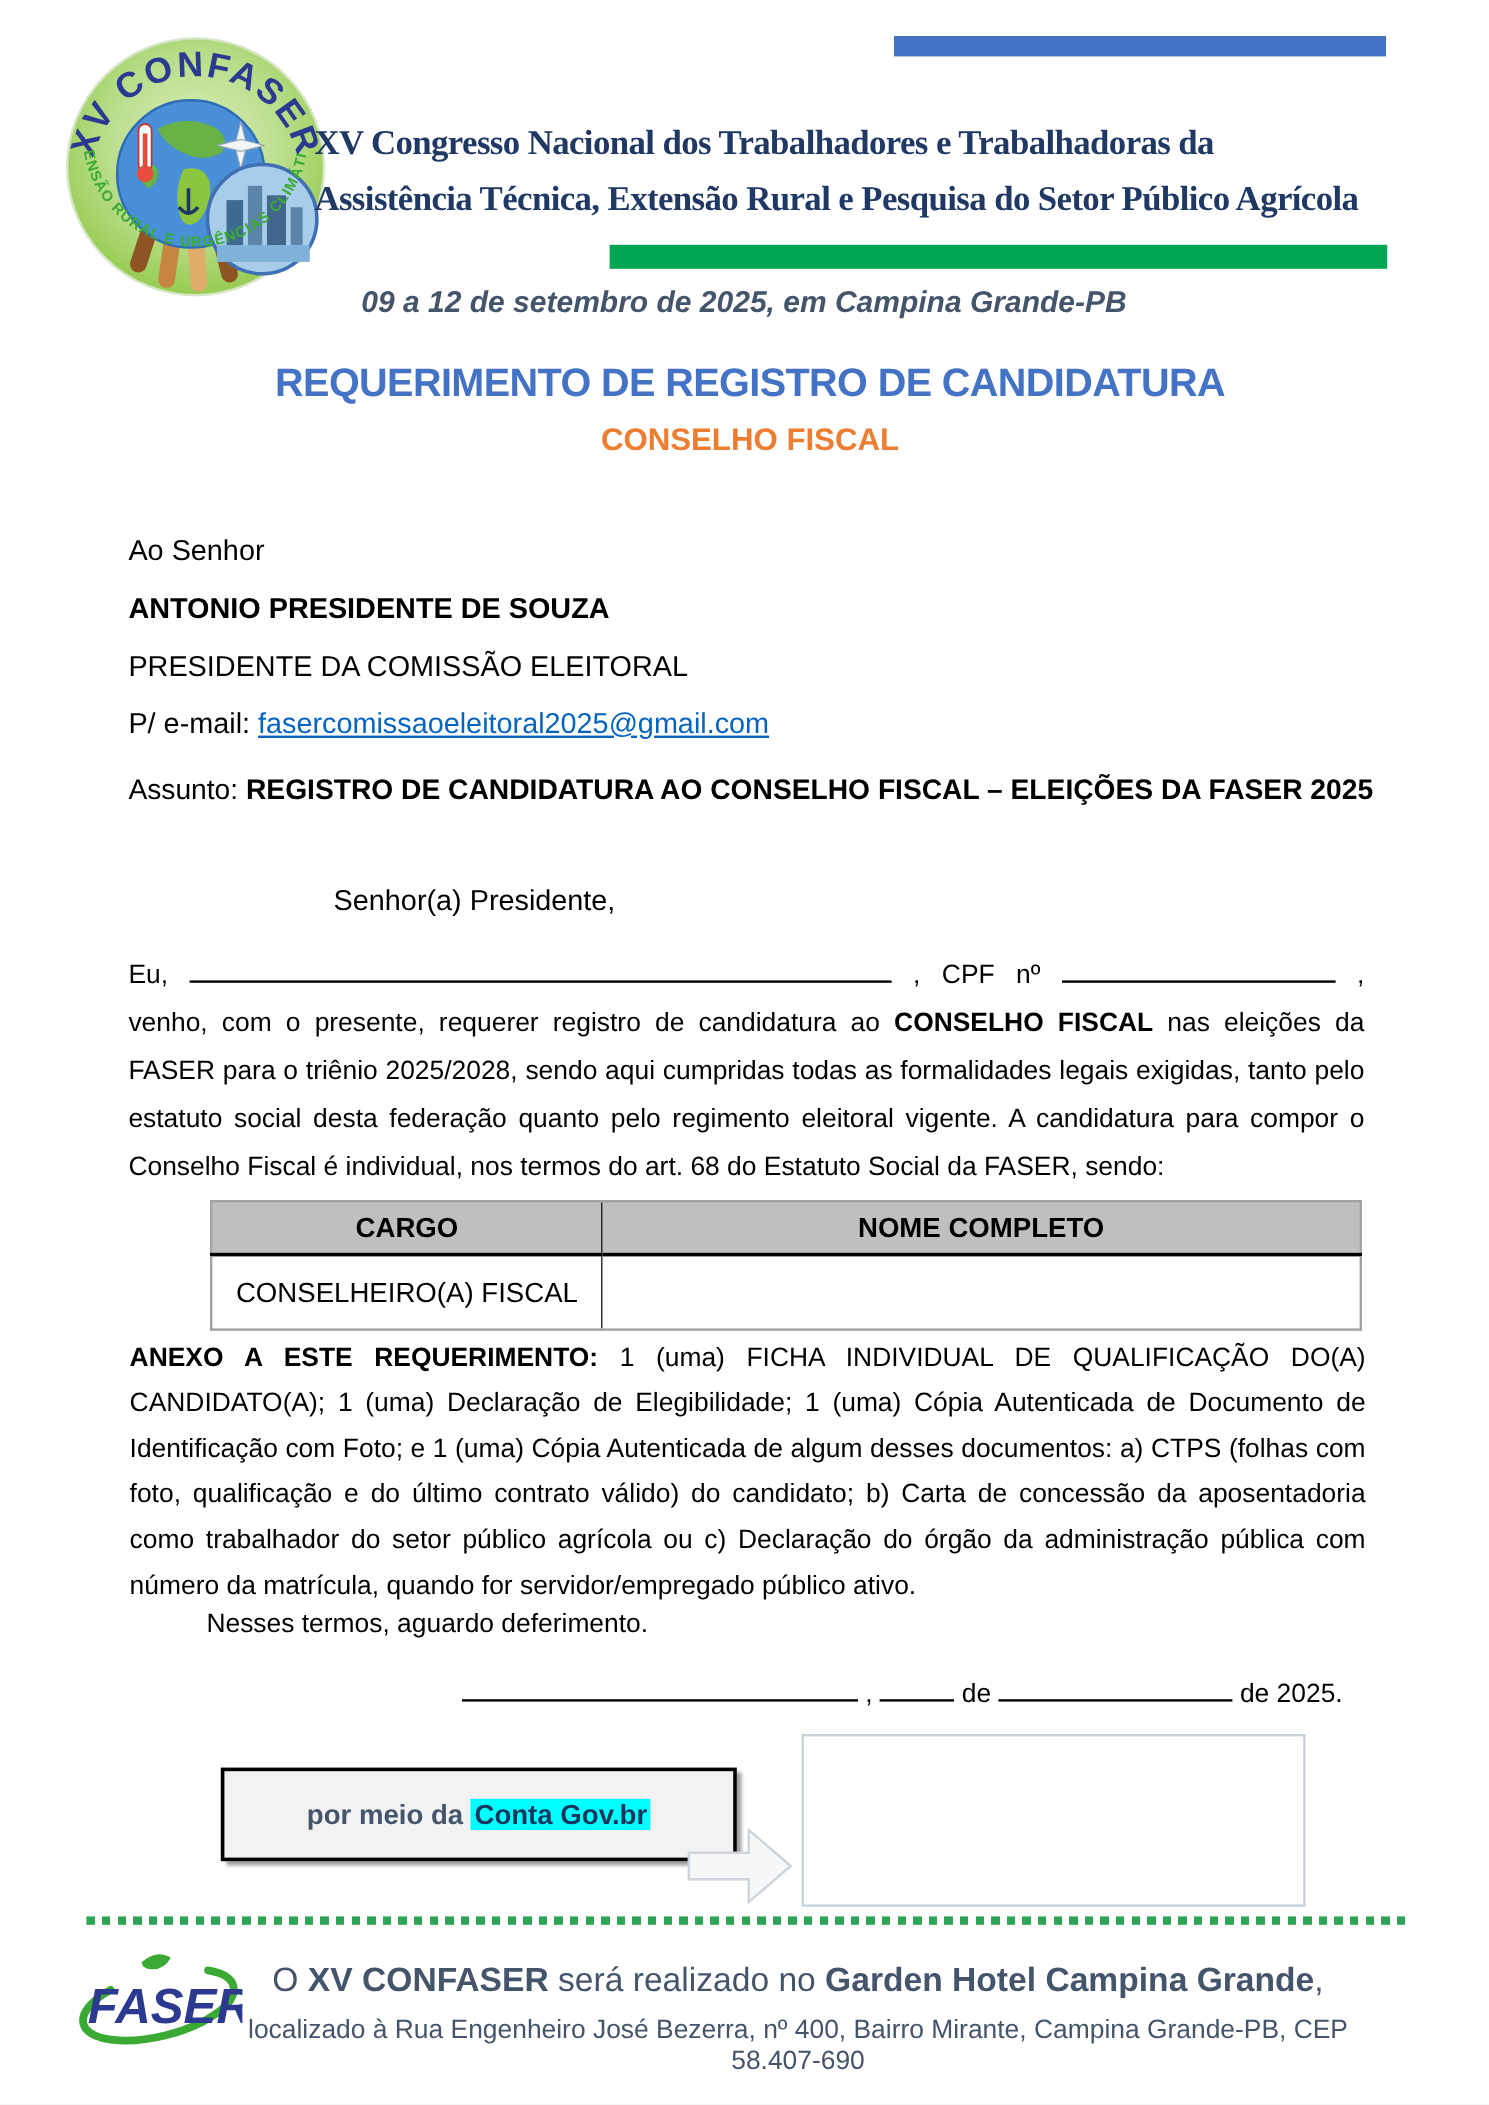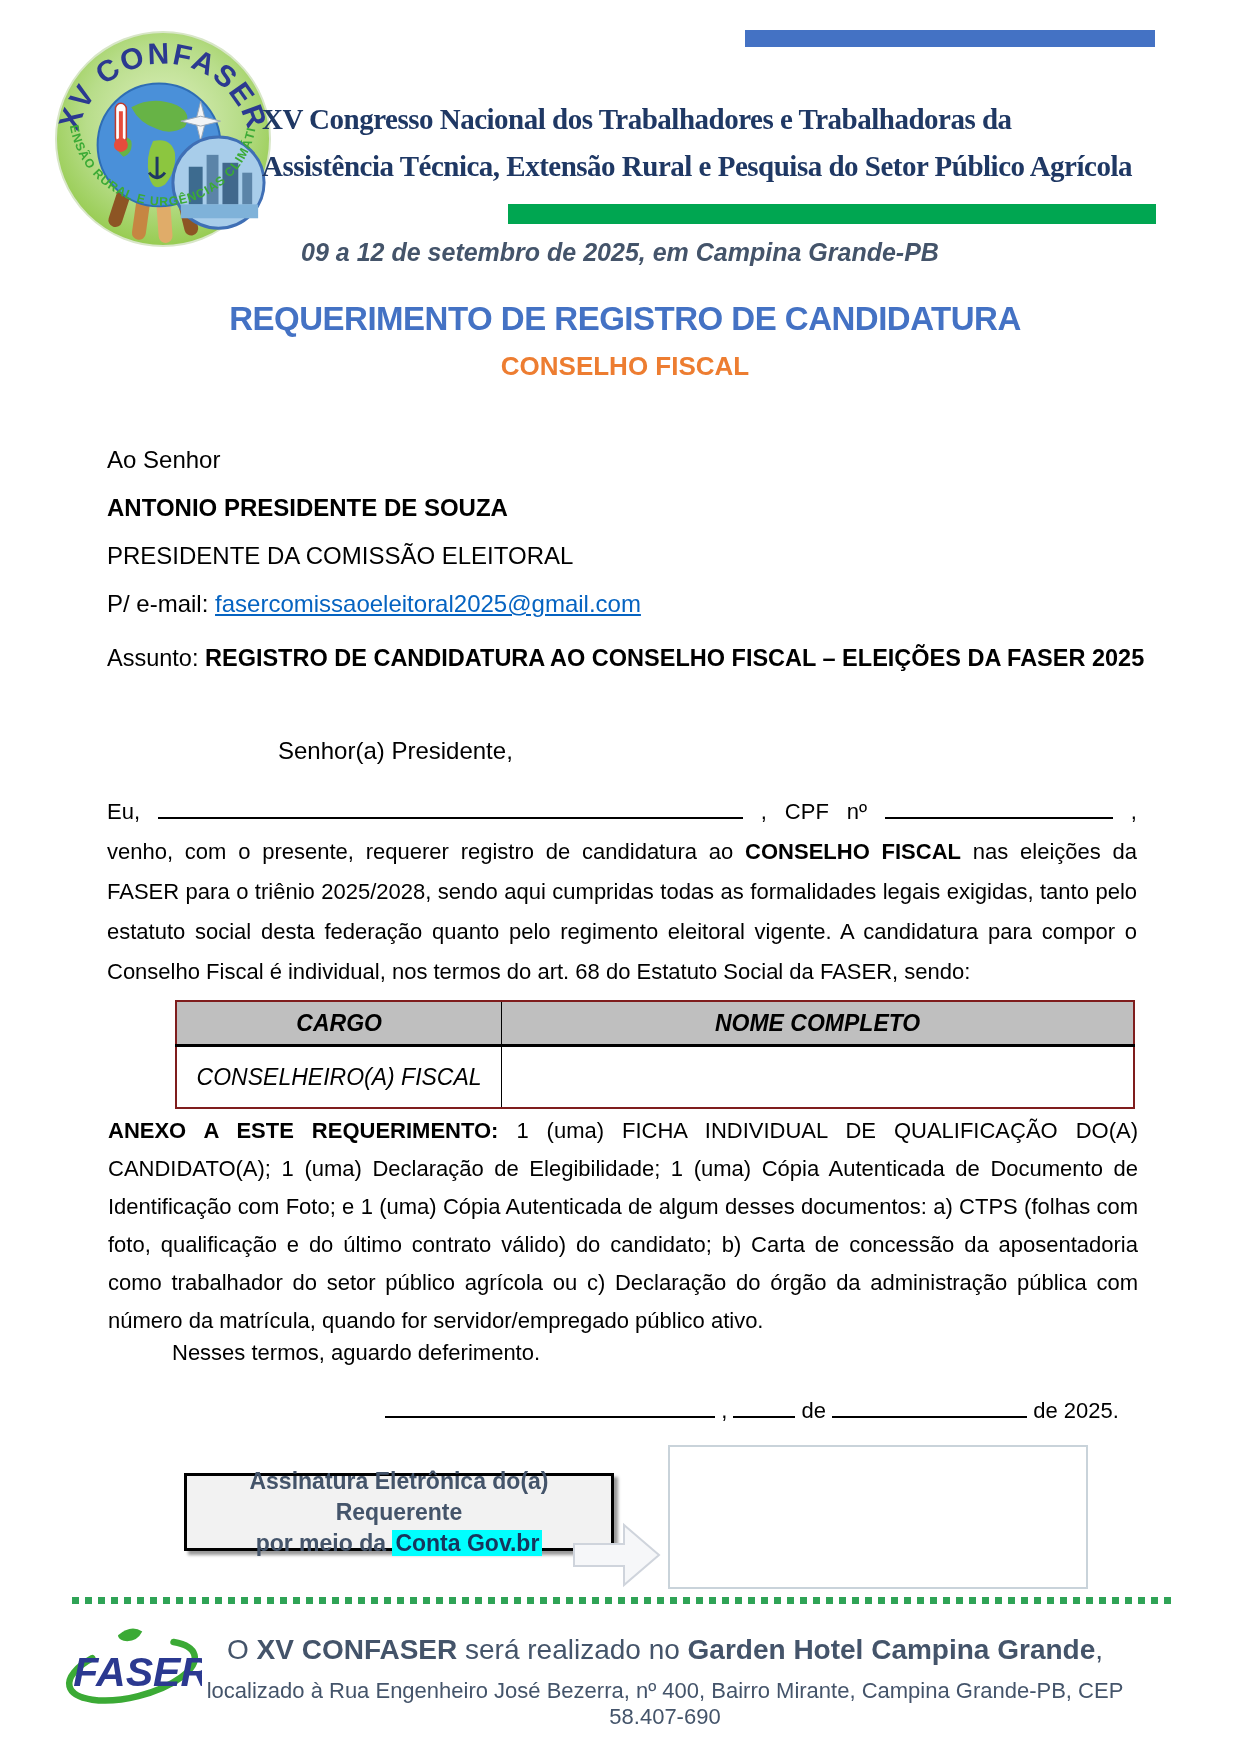--- a/index.html
+++ b/index.html
@@ -53,21 +53,21 @@
 
   .blank{display:inline-block;border-bottom:2px solid #000;height:20px;vertical-align:baseline;}
   .blank1{width:585px;}
   .blank2{width:228px;}
   .blankA{width:330px;}
   .blankB{width:62px;}
   .blankC{width:195px;}
 
   
   .cand-table{left:175px;top:1000px;width:960px;}
-  .cand-table table{width:100%;border-collapse:collapse;border:2px solid #7f1d1d;font-style:italic;}
+  .cand-table table{width:100%;border-collapse:collapse;border:2px solid #a3a3a3;}
   .cand-table th{background:var(--tbl-head);border:1.5px solid #000;border-bottom:3px solid #000;
     height:40px;font-size:23px;font-weight:bold;text-align:center;}
   .cand-table td{border:1.5px solid #000;height:58px;font-size:23px;text-align:center;}
   .col-cargo{width:34%;}
 
   .deferral{left:172px;top:1340px;font-size:22px;}
   .datefill{left:385px;top:1396px;font-size:22px;white-space:nowrap;}
 
   
   .sig-box{left:184px;top:1473px;width:424px;height:72px;background:#F2F2F2;
@@ -210,21 +210,20 @@
   <div class="abs datefill">
     <span class="blank blankA"></span>
     <span>,</span>
     <span class="blank blankB"></span>
     <span>de</span>
     <span class="blank blankC"></span>
     <span>de 2025.</span>
   </div>
 
   <div class="abs sig-box">
-    <div>Assinatura Eletrônica do(a) Requerente</div>
     <div><span>por meio da </span><span class="hl">Conta Gov.br</span>
     </div>
   </div>
 
   <svg class="abs sig-arrow" width="90" height="66" viewBox="0 0 90 66">
     <polygon points="2,22 52,22 52,3 87,33 52,63 52,44 2,44" fill="#f6f7f9" stroke="#cfd4dc" stroke-width="2"></polygon>
   </svg>
 
   <div class="abs sig-target"></div>
 

